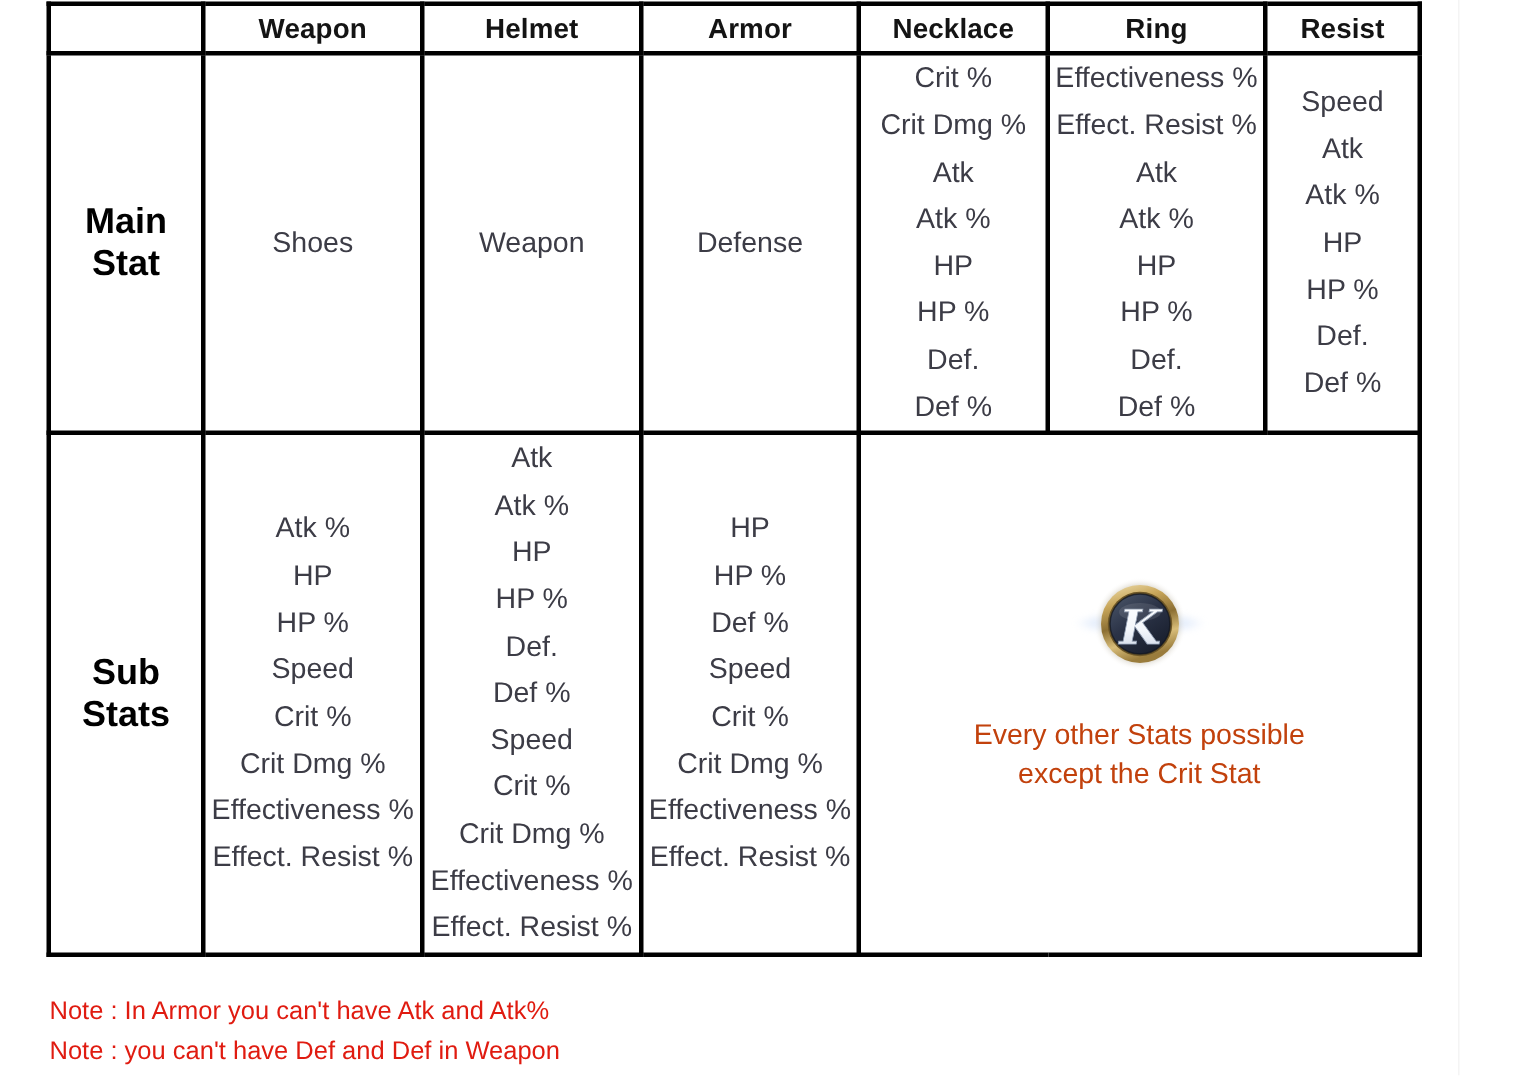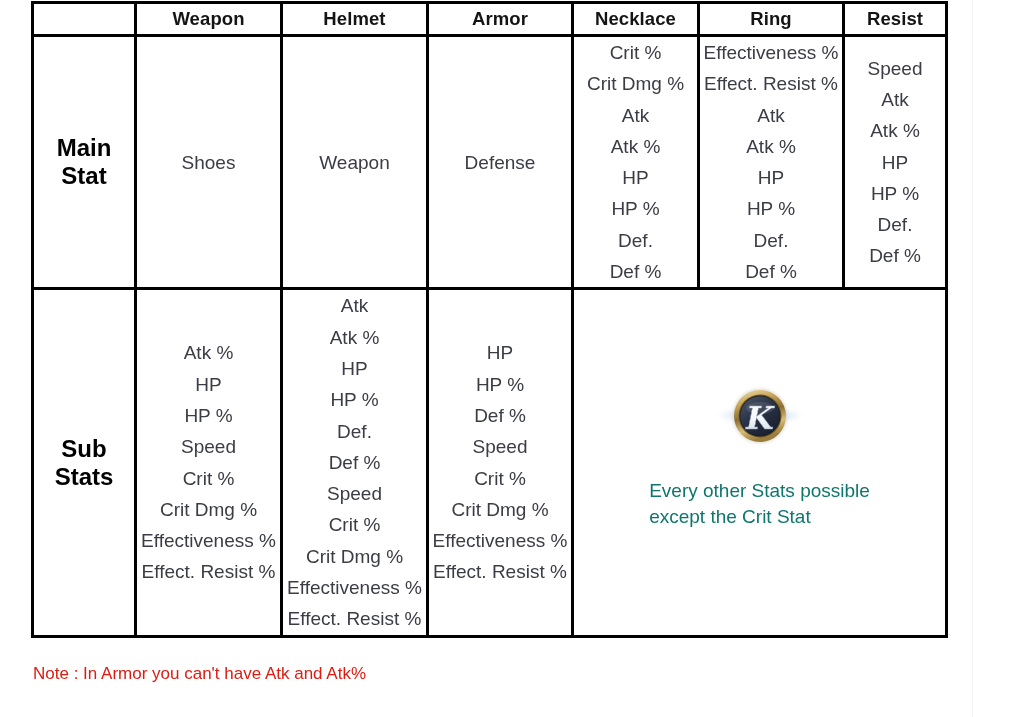--- a/index.html
+++ b/index.html
@@ -91,22 +91,22 @@
     flex-direction: column;
     align-items: center;
     justify-content: center;
     height: 100%;
     padding: 14px 6px 26px 6px;
     box-sizing: border-box;
   }
   .merged-text {
     font-size: 19px;
     line-height: 26px;
-    color: #0f766e;
-    text-align: left;
+    color: #c2410c;
+    text-align: center;
     margin-top: 30px;
   }
   .merged-text span { display: block; white-space: nowrap; }
 
   
   .medallion {
     position: relative;
     width: 64px;
     height: 64px;
     flex: 0 0 auto;
@@ -297,16 +297,17 @@
           </div>
 
         </div>
       </td>
     </tr>
   </tbody>
     </table>
 
   <div class="notes">
     <span class="note-line">Note : In Armor you can't have Atk and Atk%</span>
+    <span class="note-line">Note : you can't have Def and Def in Weapon</span>
   </div>
 
   <div class="page-seam"></div>
 </div>
 
 </body></html>

